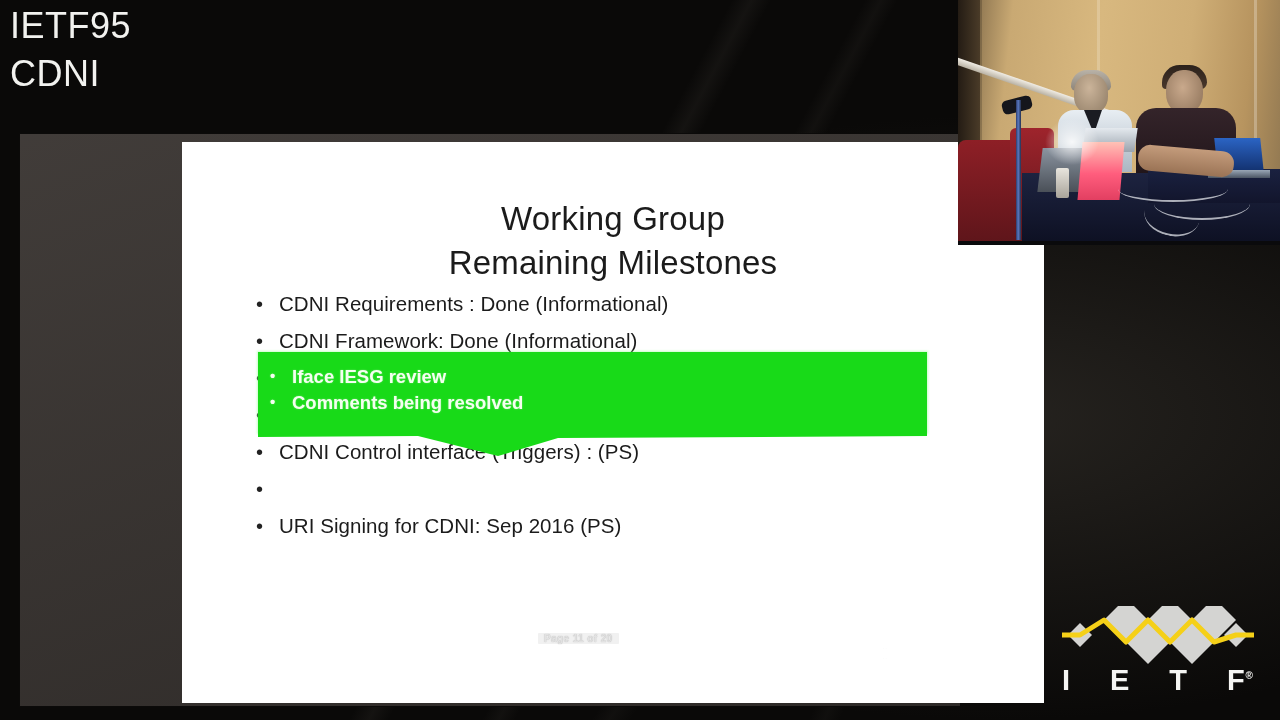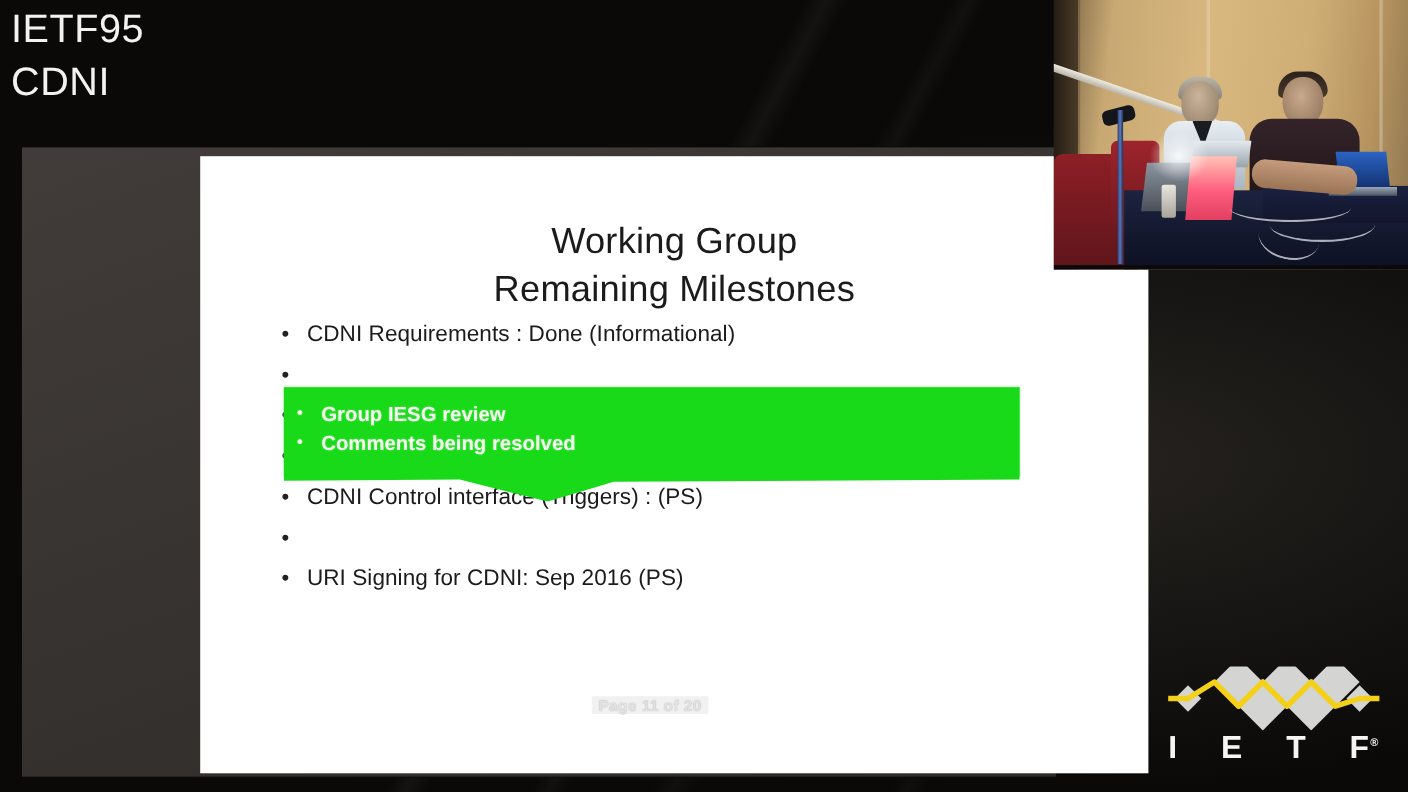--- a/index.html
+++ b/index.html
@@ -137,21 +137,21 @@
     font-size: 15px;
   }
 
   
   .page-badge {
     position: absolute;
     left: 356px; top: 491px;
     padding: 0 6px;
     background: #f1f1f1;
     color: #e2e2e2;
-    font-size: 14px;
+    font-size: 10px;
     font-weight: bold;
     letter-spacing: 0.4px;
     border-radius: 1px;
     text-shadow: 0 0 1px rgba(150,150,150,0.8);
   }
   .slide-corner-mark {
     position: absolute;
     left: 700px; top: 502px;
     width: 16px; height: 12px;
     color: #fbfbfb;
@@ -374,20 +374,21 @@
     <div class="slide-title">Working Group
 Remaining Milestones</div>
 
     <div class="bullets">
       <div class="bullet">
         <span class="dot">•</span>
         <span class="txt">CDNI Requirements : Done (Informational)</span>
       </div>
       <div class="bullet">
         <span class="dot">•</span>
+        <span class="txt">CDNI Framework: Done (Informational)</span>
       </div>
       <div class="bullet">
         <span class="dot">•</span>
         <span class="txt">CDNI Metadata interface: (PS)</span>
       </div>
       <div class="bullet">
         <span class="dot">•</span>
         <span class="txt">CDNI Redirection interface: (PS)</span>
       </div>
       <div class="bullet">
@@ -406,21 +407,21 @@
     <div class="page-badge">Page 11 of 20</div>
 
     <div class="slide-corner-mark">··
 ··</div>
   </div>
 
   <div class="callout">
     <div class="callout-lines">
       <div class="callout-line">
         <span class="dot">•</span>
-        <span>Group IESG review</span>
+        <span>Iface IESG review</span>
       </div>
       <div class="callout-line">
         <span class="dot">•</span>
         <span>Comments being resolved</span>
       </div>
     </div>
   </div>
   <div class="callout-tail">
     <svg width="669" height="25" viewBox="0 0 669 25">
       <polygon points="0,0 669,0 669,4 300,6 240,24 160,4 0,5" fill="#18da18"></polygon>

